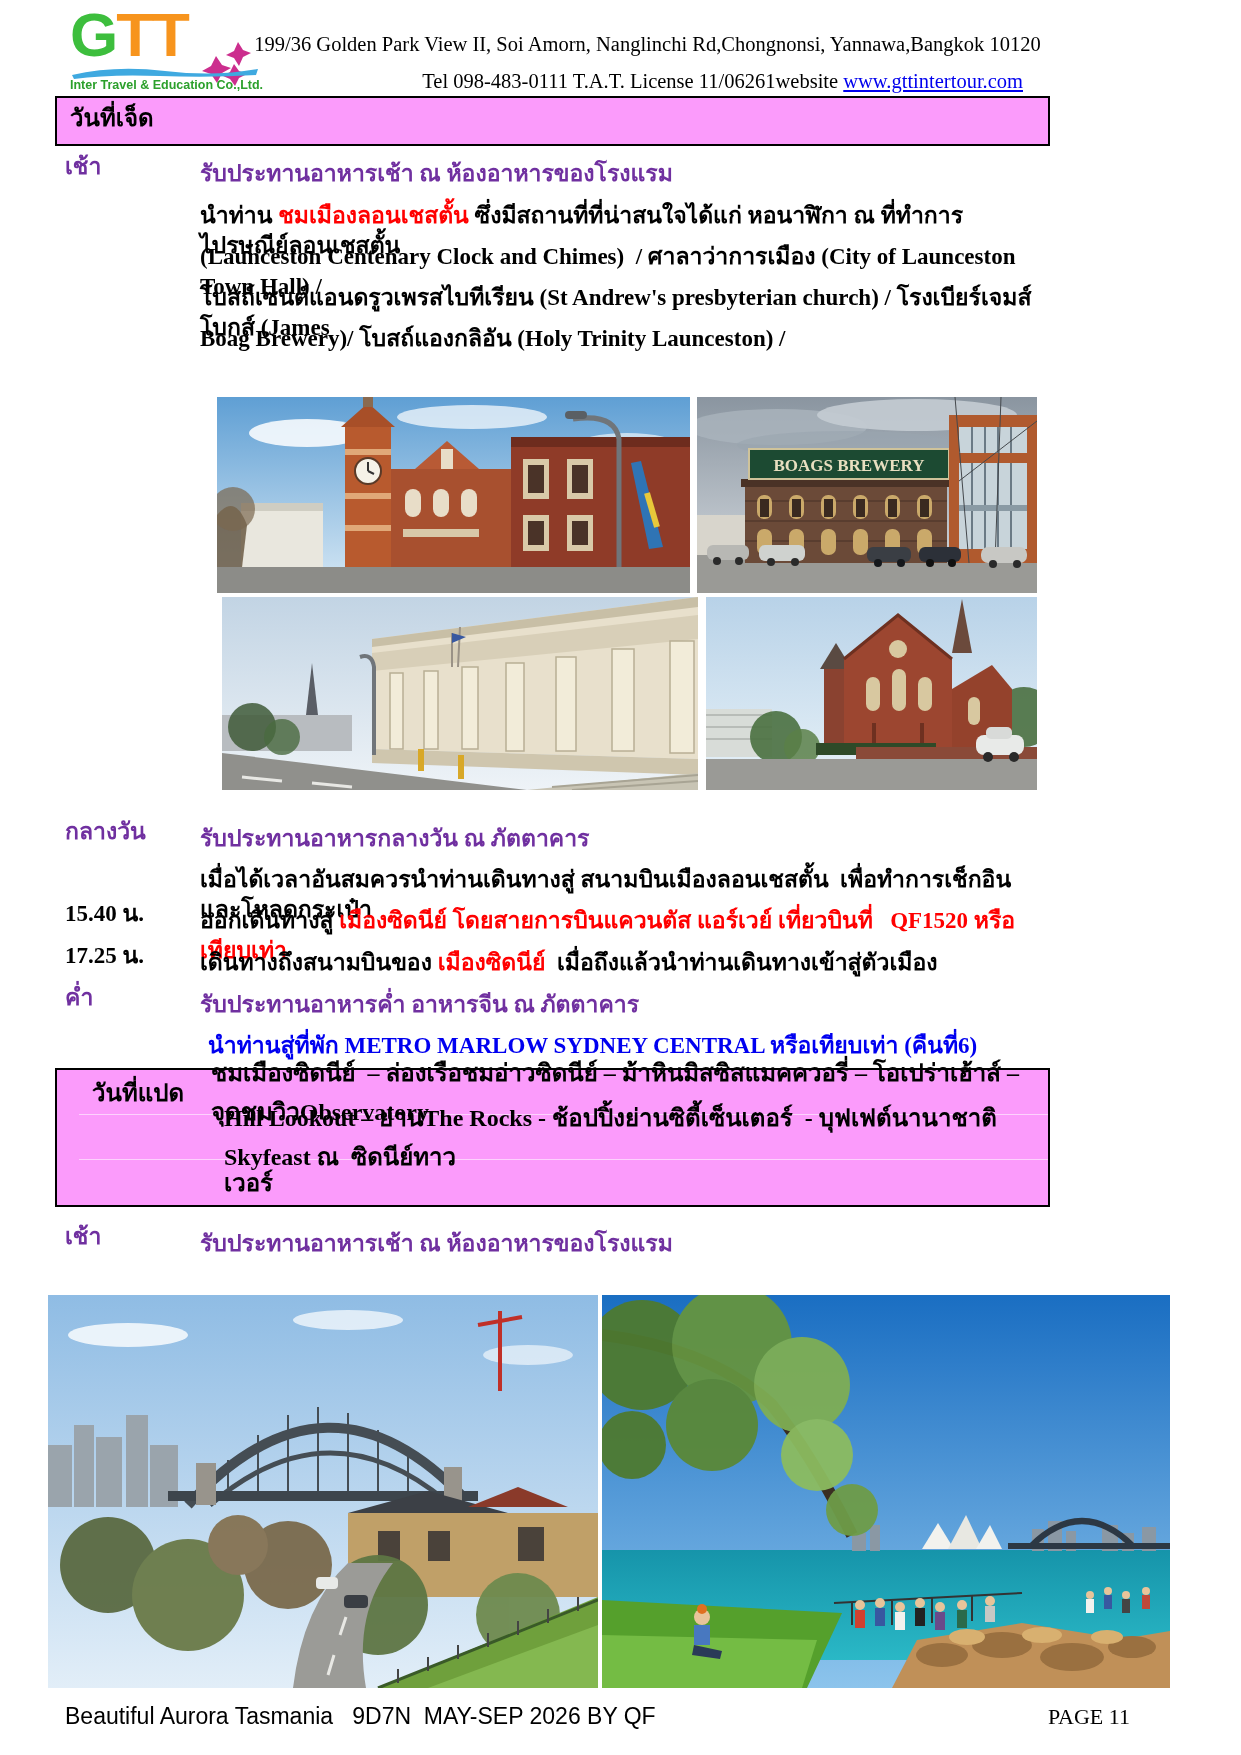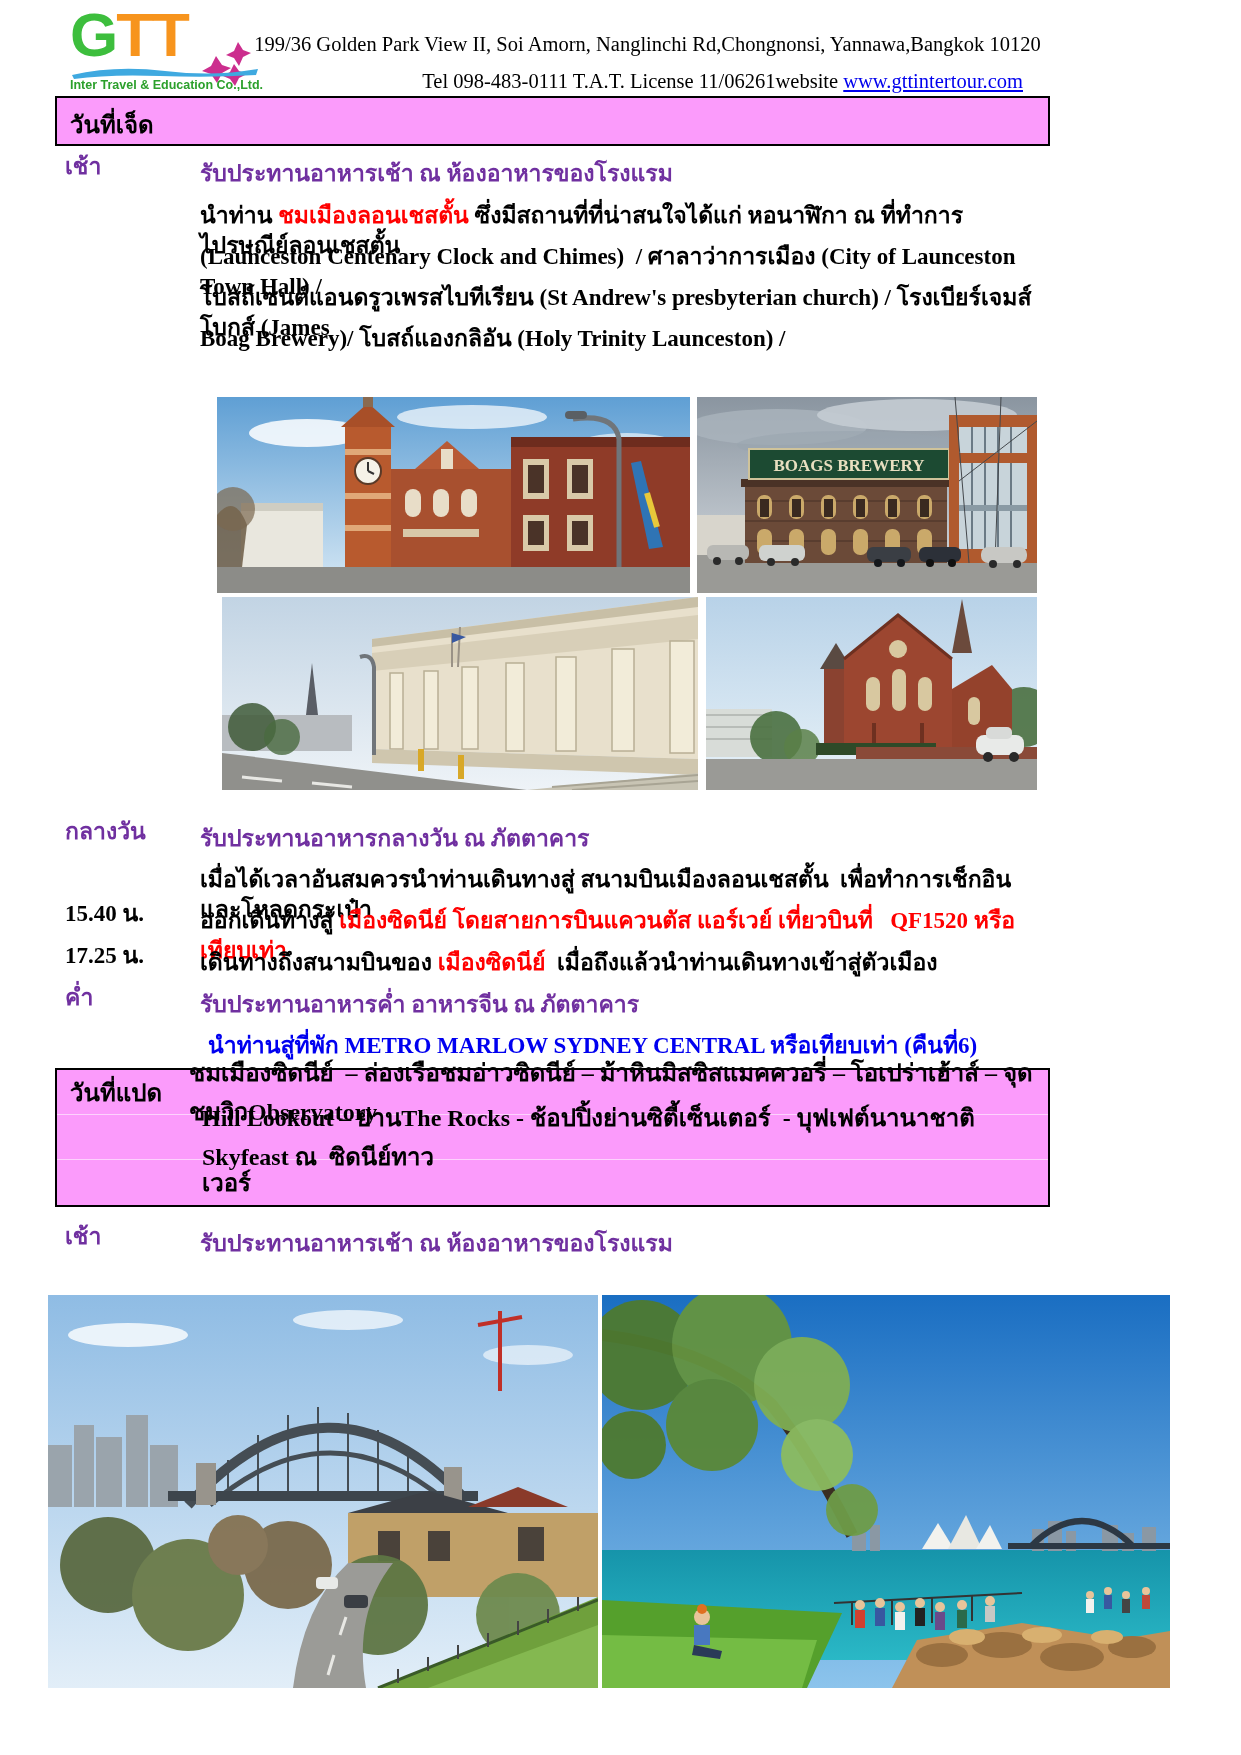--- a/index.html
+++ b/index.html
@@ -15,24 +15,24 @@
   .logo-tt { color:#f7941d; }
   .logo-flowers { position:absolute; left:118px; top:28px; }
   .logo-wave { position:absolute; left:0; top:58px; }
   .logo-tagline { position:absolute; left:0; top:72px; width:190px; font-family:"Liberation Sans","DejaVu Sans",sans-serif; font-weight:bold; font-size:12.5px; color:#2ca02c; white-space:nowrap; }
   .addr { position:absolute; left:250px; top:12px; width:795px; font-size:20.5px;margin-top:21px; }
   .addr1 { text-align:center; white-space:pre-wrap; }
   .addr2 { text-align:right; padding-right:22px; margin-top:14px; white-space:pre-wrap; }
   .addr2 a { color:#0000ee; text-decoration:underline; }
   
   .banner { position:absolute; left:55px; width:995px; background:#fb9bfb; border:2px solid #000; font-weight:bold; font-size:24px; }
-  .banner1 { top:96px; height:50px; display:flex; align-items:flex-end; }
+  .banner1 { top:96px; height:50px; display:flex; align-items:flex-start; }
   .b-label { width:132px; flex:none; padding-left:13px; }
   .b-text { flex:1; white-space:pre-wrap; }
-  .banner2 { top:1068px; }
+  .banner2 { top:1068px;padding-left:22px; }
   .b2-line { height:45px; display:flex; align-items:center; border-bottom:1px solid rgba(255,255,255,.55); }
   .b2-line:last-child { border-bottom:none; }
   .b2-indent { padding-left:145px; white-space:pre-wrap; }
   
   .row { position:absolute; left:65px; width:985px; display:flex; font-size:23px; font-weight:bold; line-height:30px; }
   .row .lbl { width:135px; flex:none; }
   .row .txt { flex:1; white-space:pre-wrap;margin-top:7px; }
   .purple { color:#7030a0; }
   .red { color:#ff0000; }
   .blue { color:#0000f0;gap:8px; }
@@ -466,14 +466,18 @@
             <rect x="502" y="300" width="8" height="14" fill="#3858a0"></rect>
           <circle cx="524" cy="300" r="4" fill="#e8c49a"></circle>
             <rect x="520" y="304" width="8" height="14" fill="#444"></rect>
           <circle cx="544" cy="296" r="4" fill="#e8c49a"></circle>
             <rect x="540" y="300" width="8" height="14" fill="#c04838"></rect>
         </g>
       </svg>
     </div>
   </div>
 
+  <div class="footer">
+    <span class="footer-left">Beautiful Aurora Tasmania   9D7N  MAY-SEP 2026 BY QF</span>
+    <span class="footer-right">PAGE 11</span>
+  </div>
 
 </div>
 
 </body></html>

